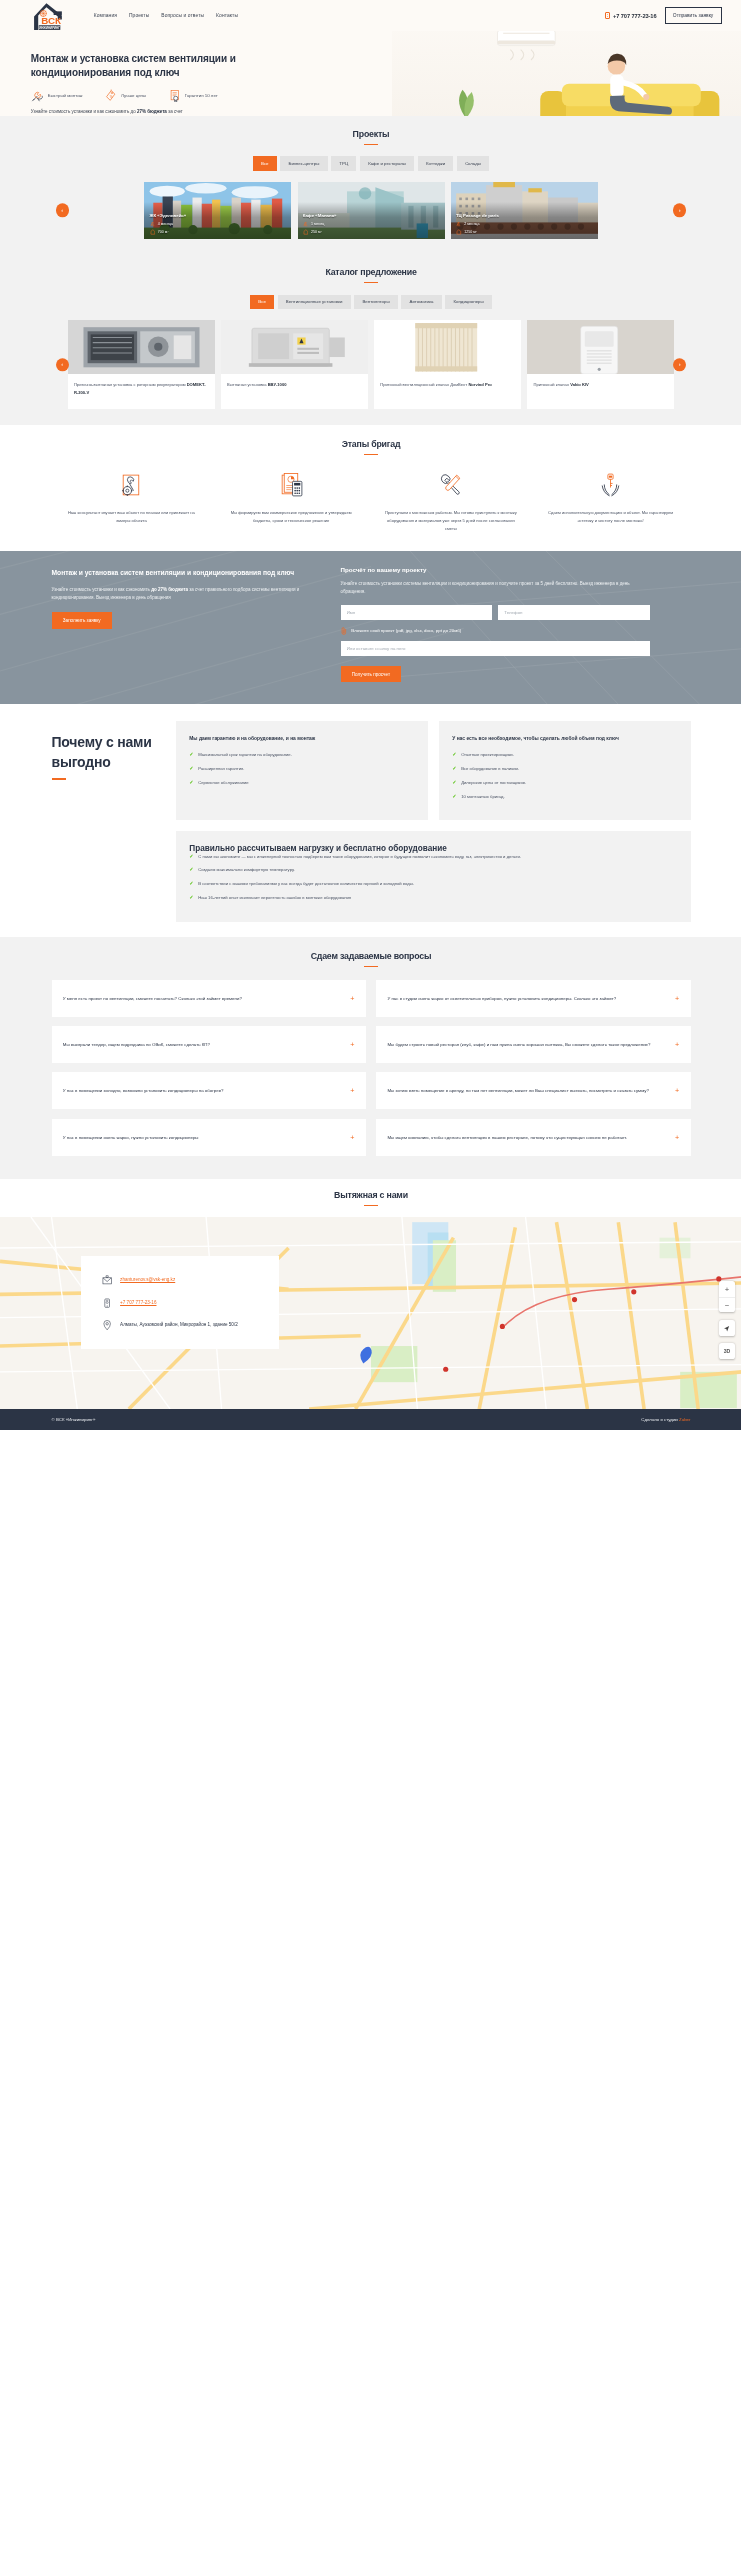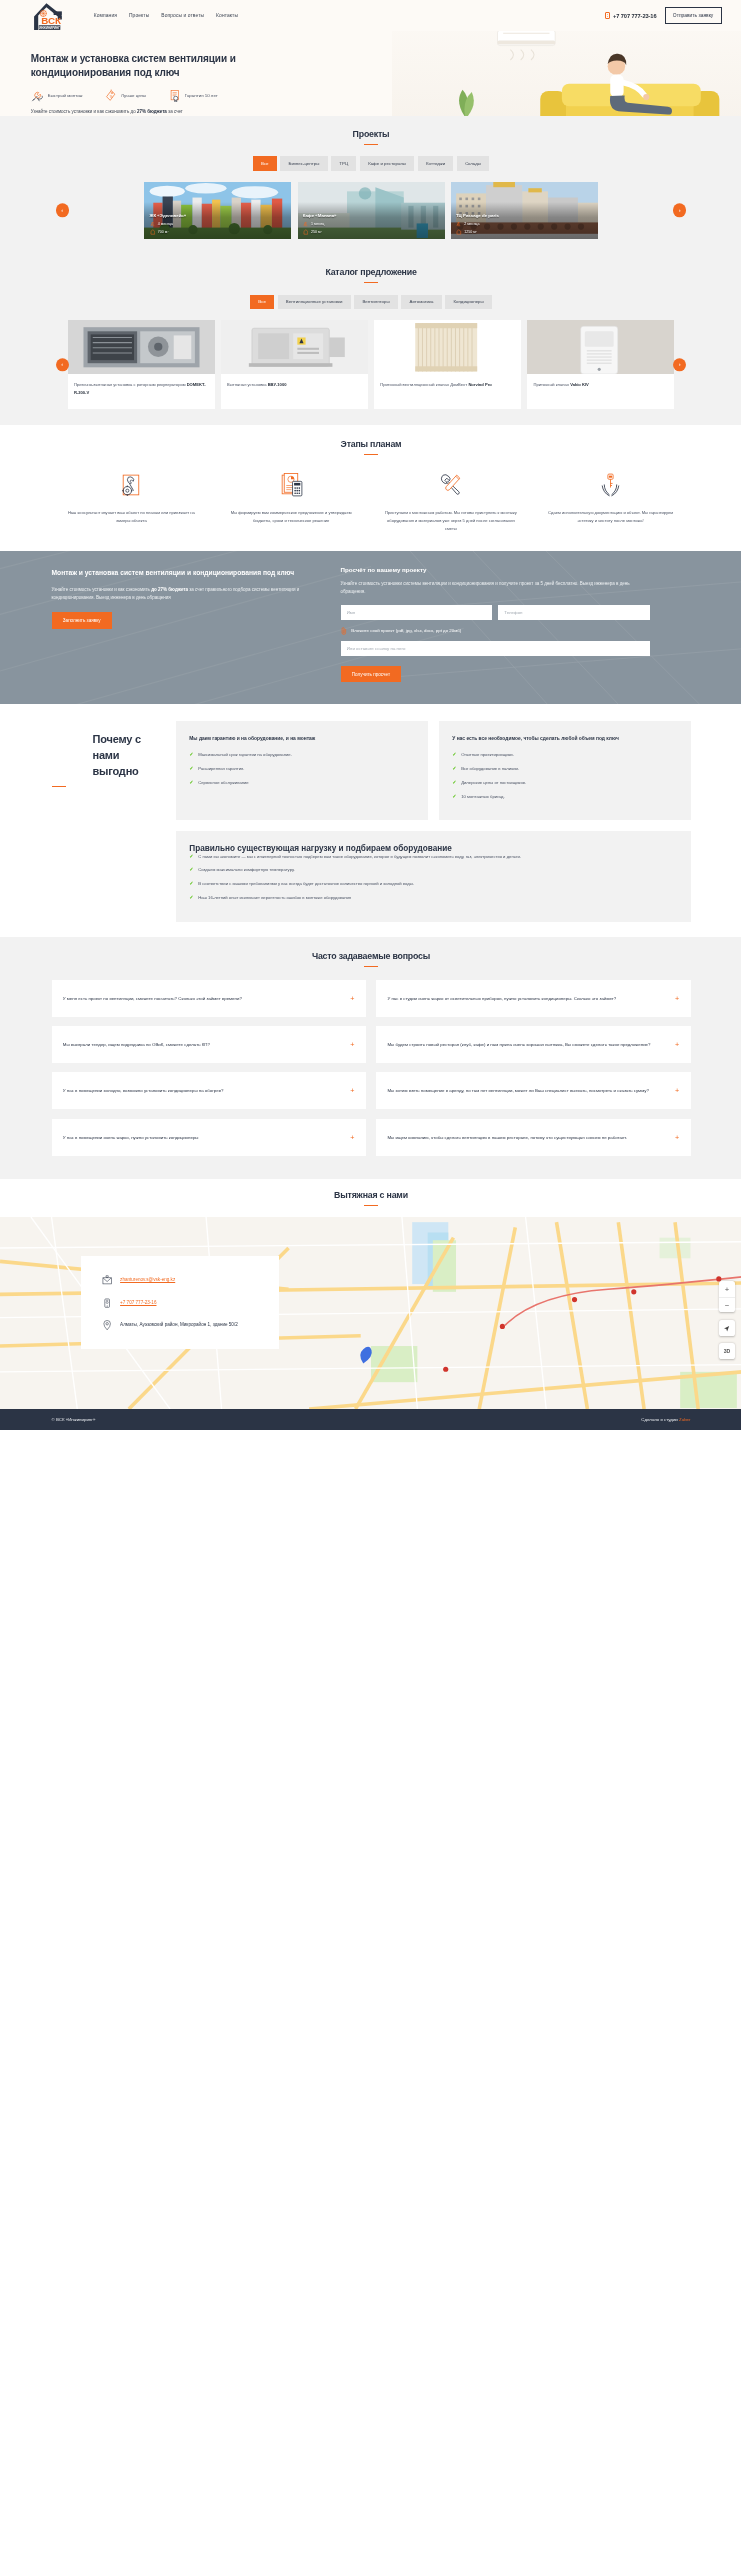--- a/index.html
+++ b/index.html
@@ -89,21 +89,21 @@
   .inp::placeholder{color:#a4abb3;}
   .attach{display:flex;align-items:center;gap:4.1px;margin-top:7.2px;font-size:4.4px;color:#fff;cursor:pointer;}
   .inp-wide{width:100%;height:14.4px;background:#fff;border:none;font-family:inherit;font-size:4.4px;padding:0 6.2px;margin-top:6.2px;color:#2b3445;}
   .inp-wide::placeholder{color:#a4abb3;}
   .cta-right .btn-primary{margin-top:10.3px;padding:5.7px 11.3px;}
 
   
   .sec-why{background:#fff;padding:17.5px 0 15.5px;}
   .why-grid{display:flex;gap:13.4px;}
   .why-head{width:111px;flex:0 0 auto;padding-top:10.3px;}
-  .why-head h2{font-size:11px;line-height:1.45;font-weight:bold;color:#2b3445;letter-spacing:-0.2px;margin-left:41px;}
+  .why-head h2{font-size:14px;line-height:1.45;font-weight:bold;color:#2b3445;letter-spacing:-0.2px;}
   .why-head .sec-rule{margin:6.2px 0 0;}
   .why-cols{flex:1;}
   .why-top{display:flex;gap:11.3px;}
   .why-card{background:#f2f2f2;padding:12.4px 13.4px 13.4px;flex:1;}
   .why-card h4{font-size:4.9px;line-height:1.85;font-weight:bold;color:#2b3445;margin-bottom:8.2px;}
   .why-list{list-style:none;}
   .why-list li{display:flex;gap:4.6px;font-size:4.2px;line-height:1.95;color:#4a5263;margin-bottom:5.7px;}
   .chk{color:#5cc417;font-size:5.2px;line-height:1.5;flex:0 0 auto;font-weight:bold;}
   .why-wide{background:#f2f2f2;padding:12.4px 13.4px 13.4px;margin-top:11.3px;}
 
@@ -497,21 +497,21 @@
             </svg>
           </div>
           <div class="cat-cap"><span>Приточный клапан </span><b>Vakio KIV</b></div>
         </div>
       </div>
     </div>
   </section>
 
   <section class="sec-stages">
     <div class="container">
-      <h2 class="sec-title">Этапы планам</h2>
+      <h2 class="sec-title">Этапы бригад</h2>
       <div class="sec-rule"></div>
       <div class="stage-row">
 
         <div class="stage">
           <div class="stage-ic">
             <svg width="27" height="27" viewBox="0 0 52 52">
               <rect x="10" y="6" width="30" height="38" fill="none" stroke="#f26a21" stroke-width="1.6"></rect>
               <path d="M20 10 q-4 5 0 10 q3 4 6 1 l-3 -3 l3 -3 l3 3 q3 -3 0 -6 q-4 -4 -9 -2z" fill="#fff" stroke="#2b3445" stroke-width="1.5"></path>
               <path d="M22 22 l8 14" stroke="#2b3445" stroke-width="1.5"></path>
               <circle cx="18" cy="36" r="8" fill="none" stroke="#2b3445" stroke-width="1.6"></circle>
@@ -673,21 +673,21 @@
                     <span>Дилерские цены от поставщиков.</span>
                   </li>
                 <li>
                     <span class="chk">✓</span>
                     <span>10 монтажных бригад.</span>
                   </li>
               </ul>
             </div>
           </div>
           <div class="why-wide">
-            <h4>Правильно существующая нагрузку и подбираем оборудование</h4>
+            <h4>Правильно рассчитываем нагрузку и бесплатно оборудование</h4>
             <ul class="why-list">
               <li>
                   <span class="chk">✓</span>
                   <span>С нами вы экономите — мы с инженерной точностью подберем вам такое оборудование, которое в будущем позволит сэкономить воду, газ, электричество и деньги.</span>
                 </li>
               <li>
                   <span class="chk">✓</span>
                   <span>Создаем максимально комфортную температуру.</span>
                 </li>
               <li>
@@ -700,21 +700,21 @@
                 </li>
             </ul>
           </div>
         </div>
       </div>
     </div>
   </section>
 
   <section class="sec-faq">
     <div class="container">
-      <h2 class="sec-title">Часто задаваемые вопросы</h2>
+      <h2 class="sec-title">Сдаем задаваемые вопросы</h2>
       <div class="sec-rule"></div>
       <div class="faq-grid">
         <div class="faq-item">
             <span class="faq-q">У меня есть проект по вентиляции, сможете посчитать? Сколько этой займет времени?</span>
             <span class="faq-plus">+</span>
           </div>
         <div class="faq-item">
             <span class="faq-q">У нас в студии очень жарко от осветительных приборов, нужно установить кондиционеры. Сколько это займет?</span>
             <span class="faq-plus">+</span>
           </div>

